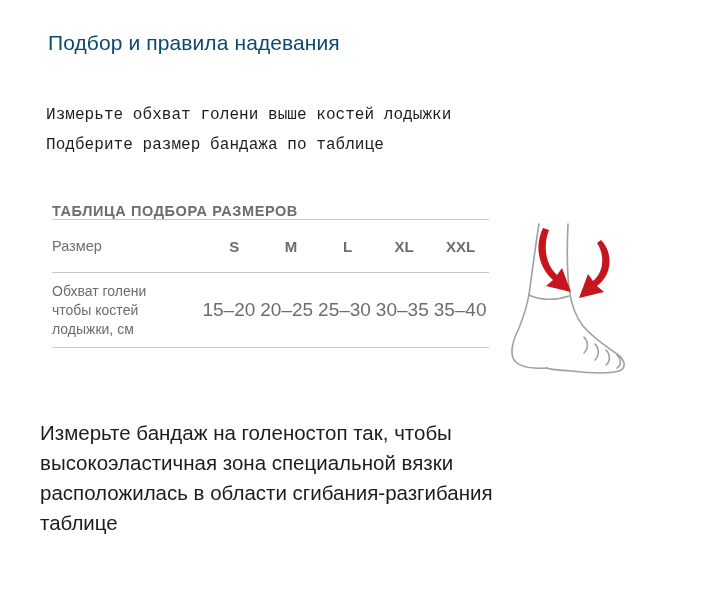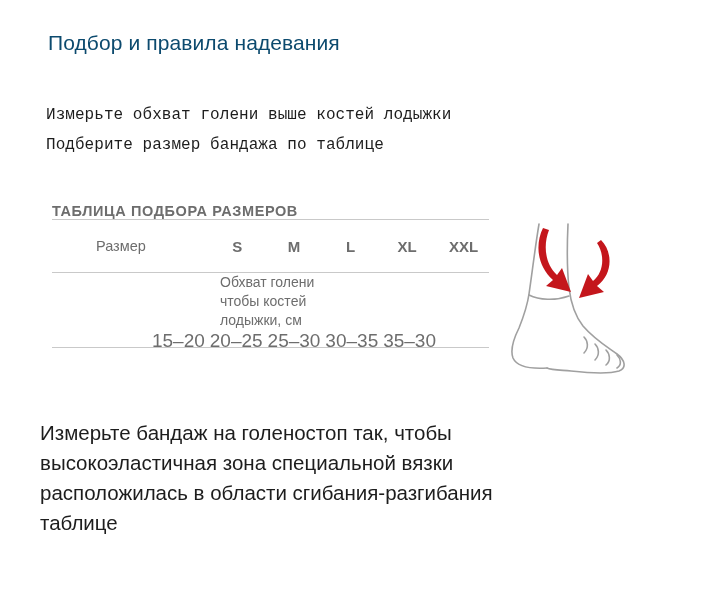--- a/index.html
+++ b/index.html
@@ -63,30 +63,28 @@
   .rule {
     height: 1px;
     background: #c9c9c9;
     width: 437px;
   }
 
   .row {
     display: flex;
     align-items: center;
     box-sizing: border-box;
-    margin-left: 44px;
   }
 
   .row-head {
     height: 52px;
   }
   .row-body {
     height: 74px;
     align-items: center;
-    flex-direction: column;
   }
 
   .cell-label {
     width: 148px;
     font-size: 14px;
     color: #6d6d6d;
     line-height: 19px;
   }
   .cell-label.head {
     font-size: 14.5px;
@@ -177,21 +175,21 @@
       <div class="cell-label">
         <div>Обхват голени</div>
         <div>чтобы костей</div>
         <div>лодыжки, см</div>
       </div>
       <div class="body-vals">
         <div class="cell-val body">15–20</div>
         <div class="cell-val body">20–25</div>
         <div class="cell-val body">25–30</div>
         <div class="cell-val body">30–35</div>
-        <div class="cell-val body">35–30</div>
+        <div class="cell-val body">35–40</div>
       </div>
     </div>
 
     <div class="rule"></div>
   </div>
 
   <div class="illus">
     <svg width="135" height="165" viewBox="0 0 135 165" xmlns="http://www.w3.org/2000/svg">
 
       <g fill="none" stroke="#a0a0a0" stroke-width="1.6" stroke-linecap="round" stroke-linejoin="round">

